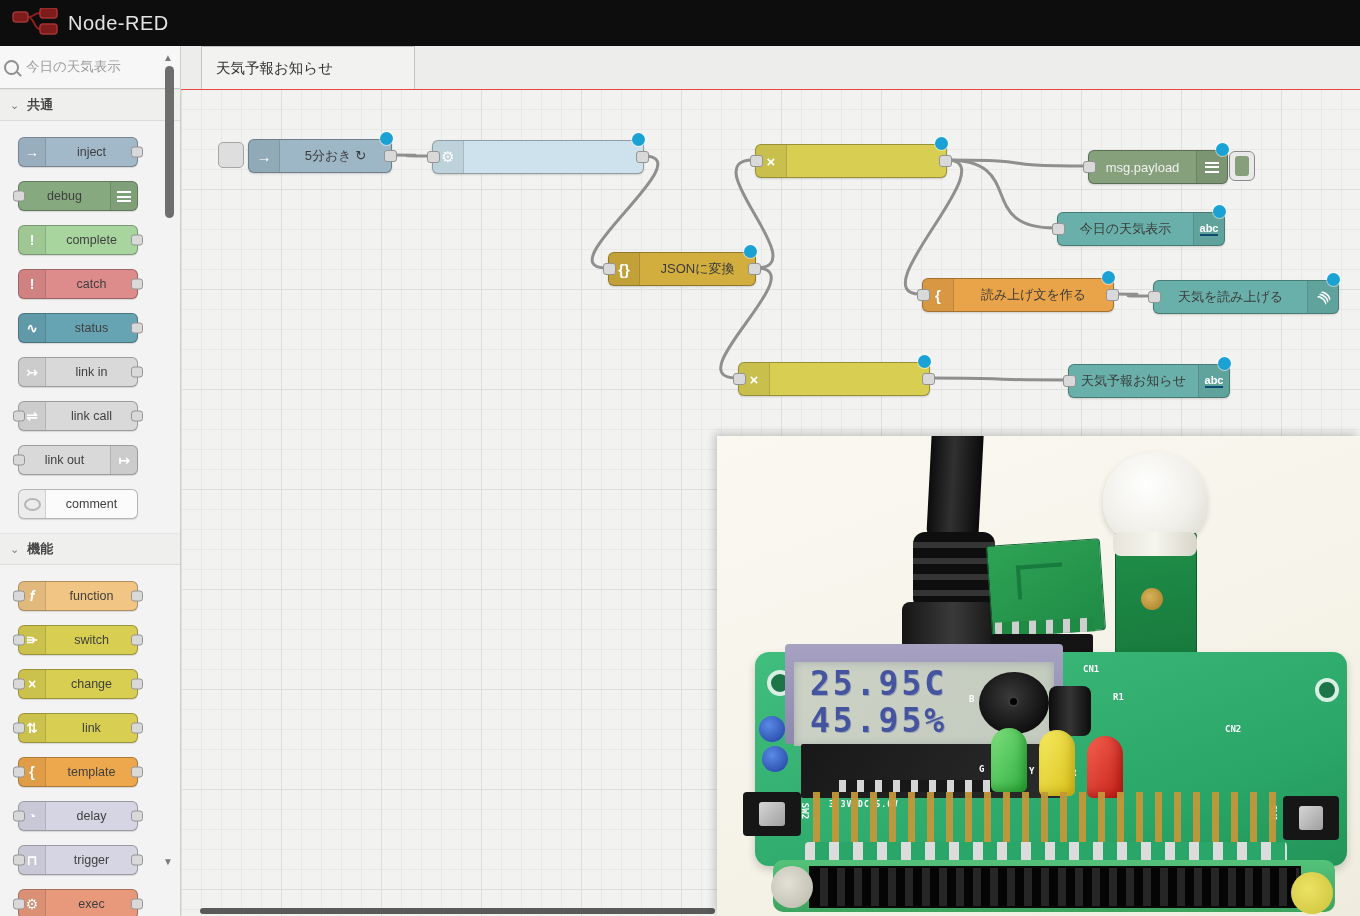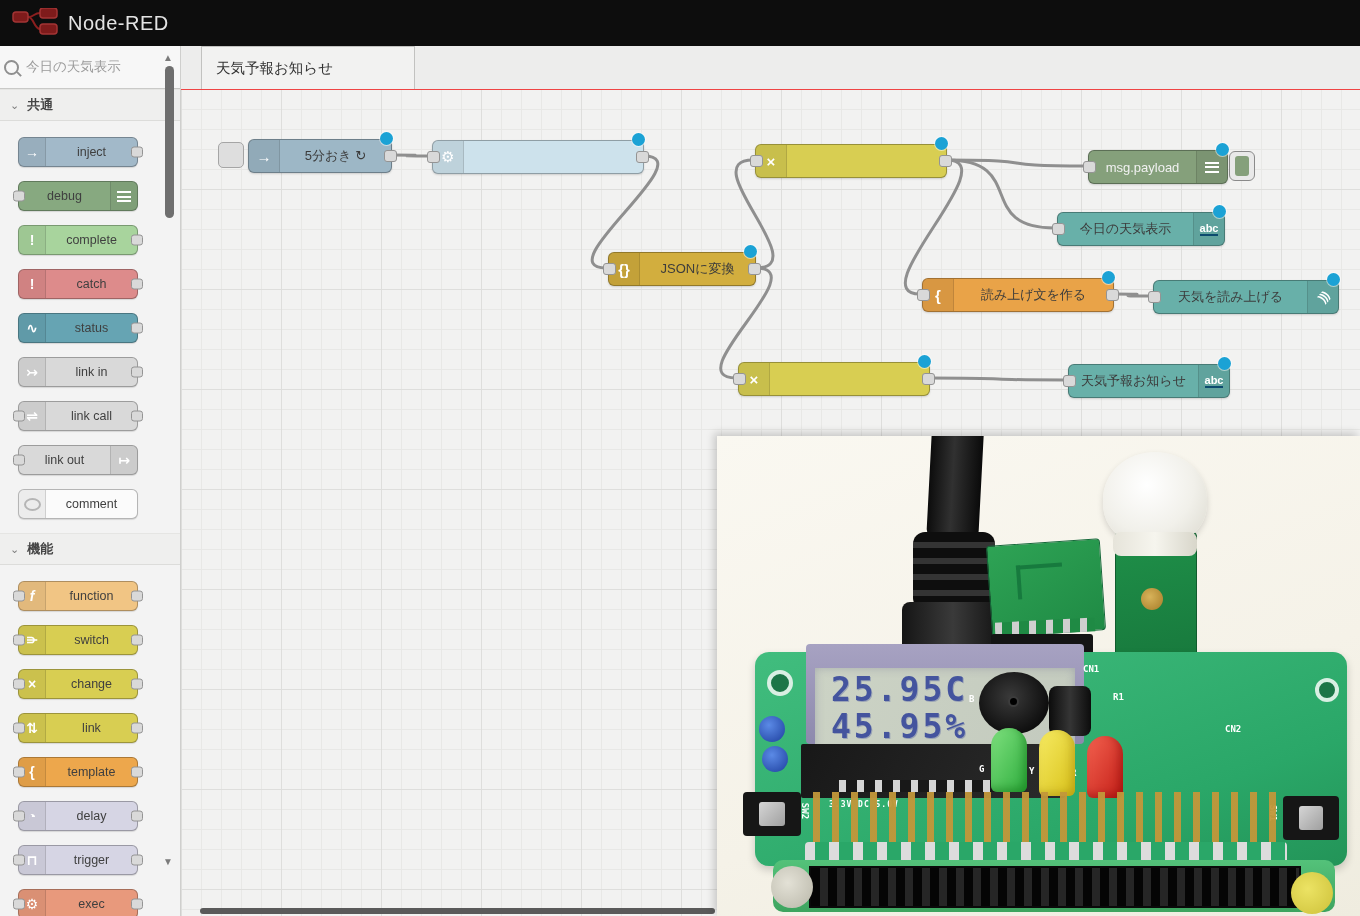--- a/index.html
+++ b/index.html
@@ -363,21 +363,21 @@
   <div style="left:386px;top:16px;width:104px;height:94px;background:radial-gradient(circle at 42% 35%,#ffffff 0%,#f1f0ea 55%,#d9d7cc 100%);border-radius:50% 50% 44% 44%;box-shadow:0 3px 6px rgba(0,0,0,.15);"></div>
   <div style="left:396px;top:96px;width:84px;height:24px;background:linear-gradient(90deg,#e6e4da,#f6f5ee 50%,#d8d6ca);border-radius:8px;"></div>
 
   <div style="left:396px;top:226px;width:82px;height:20px;background:repeating-linear-gradient(90deg,#c39a38 0 8px,transparent 8px 20px);"></div>
   <div style="left:390px;top:242px;width:92px;height:62px;background:#101010;border-radius:3px;"></div>
 
   <div style="left:38px;top:216px;width:592px;height:214px;background:linear-gradient(160deg,#41bd7e,#2aa768 70%,#239458);border-radius:14px;box-shadow:0 4px 8px rgba(0,0,0,.18);"></div>
   <div style="left:50px;top:234px;width:26px;height:26px;background:#1c7547;border:4px solid #d9efe3;border-radius:50%;"></div>
   <div style="left:598px;top:242px;width:24px;height:24px;background:#1c7547;border:4px solid #d9efe3;border-radius:50%;"></div>
 
-  <div style="left:89px;top:208px;width:278px;height:100px;background:linear-gradient(180deg,#a7a2c2,#8d89ad);border-radius:4px;padding:24px 9px;">
+  <div style="left:68px;top:208px;width:278px;height:100px;background:linear-gradient(180deg,#a7a2c2,#8d89ad);border-radius:4px;padding:18px 9px;">
     <div style="position:relative;left:0;top:0;width:260px;height:84px;background:linear-gradient(120deg,#ccd3c5,#c3cabe);box-shadow:inset 0 0 10px rgba(60,60,110,.25);padding:4px 0 0 16px;font-family:'DejaVu Sans Mono',monospace;font-weight:bold;font-size:33px;line-height:1.12;color:#44549e;letter-spacing:3px;text-shadow:1px 1px 0 rgba(68,84,158,.35);">
       <div style="position:static;">25.95C</div>
       <div style="position:static;">45.95%</div>
     </div>
   </div>
   <div style="left:84px;top:308px;width:264px;height:54px;background:linear-gradient(120deg,#181818,#2b2b2b);border-radius:2px;"></div>
   <div style="left:122px;top:344px;width:180px;height:12px;background:repeating-linear-gradient(90deg,#d5d5d5 0 7px,#181818 7px 18px);"></div>
 
   <div style="left:42px;top:280px;width:26px;height:26px;background:radial-gradient(circle at 38% 35%,#5b8ae6,#1d3f9e);border-radius:50%;"></div>
   <div style="left:45px;top:310px;width:26px;height:26px;background:radial-gradient(circle at 38% 35%,#5b8ae6,#1d3f9e);border-radius:50%;"></div>

